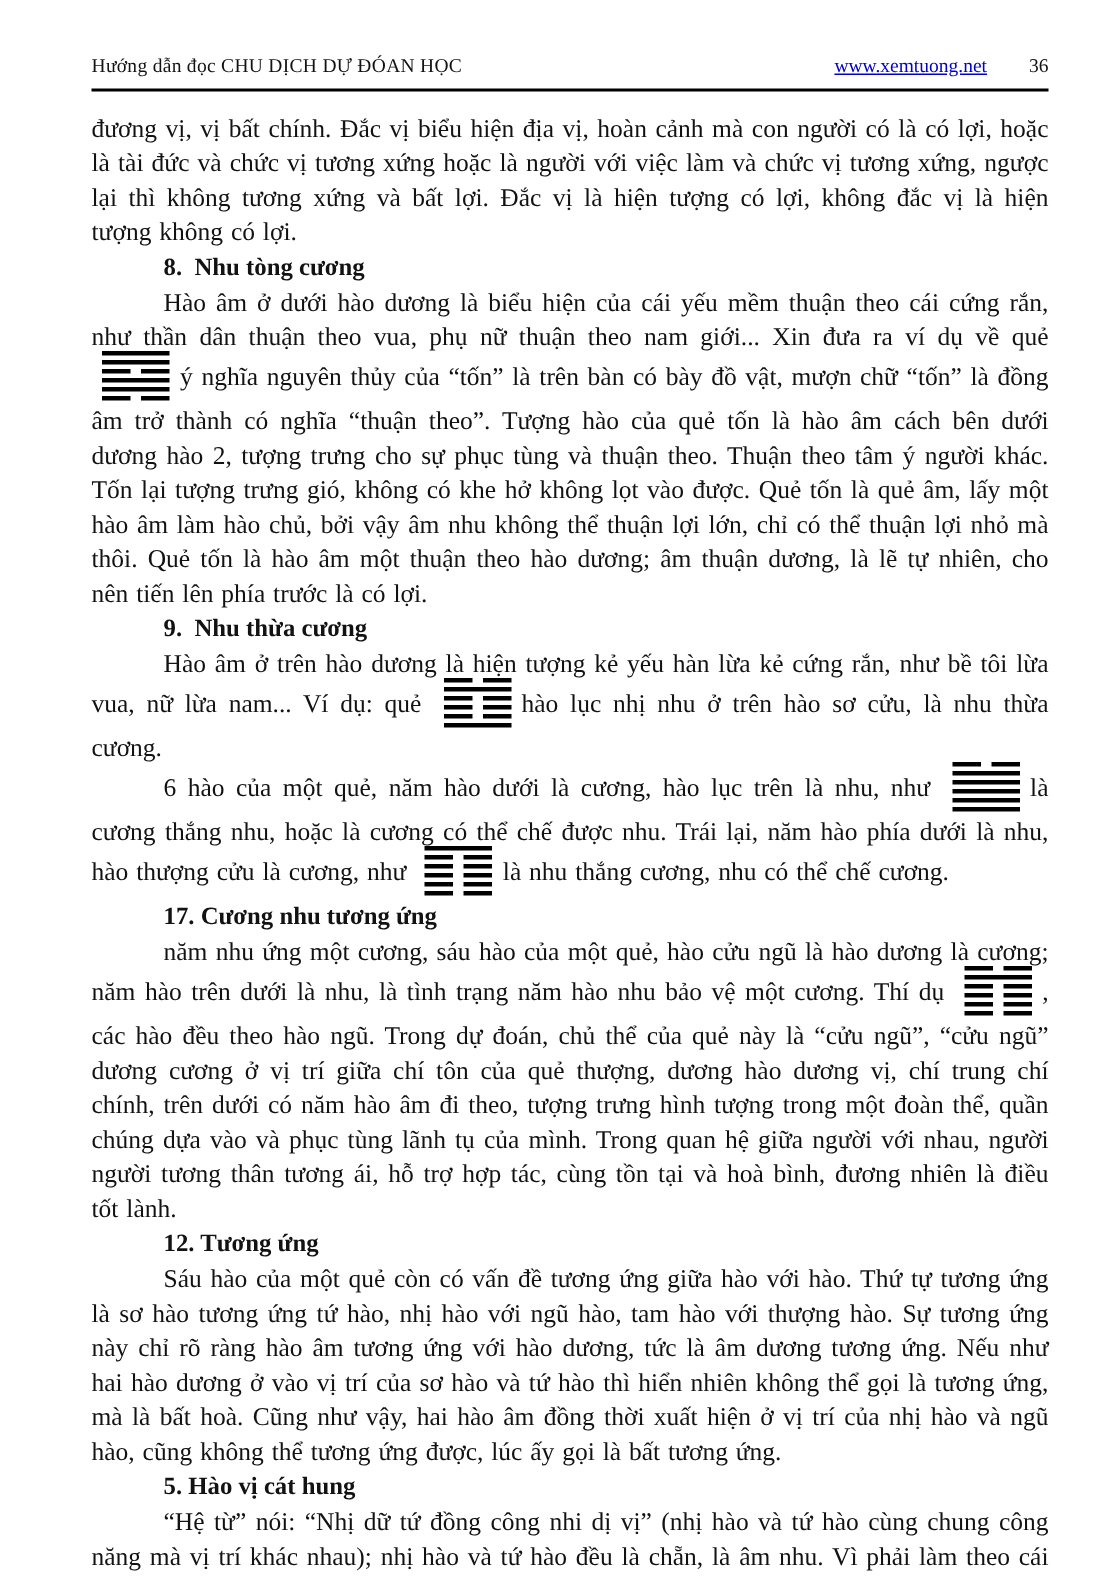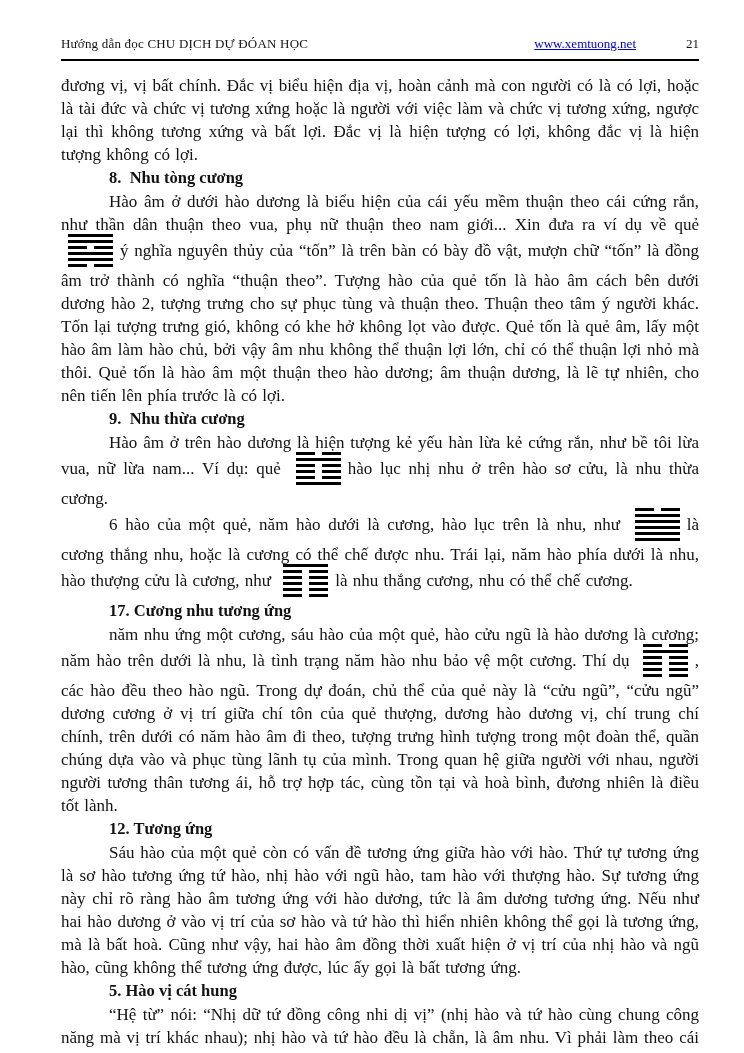--- a/index.html
+++ b/index.html
@@ -15,21 +15,21 @@
   }
   .header {
     display:flex;
     align-items:baseline;
     font-size:13px;
     white-space:nowrap;
   }
   .header-title { flex:1; letter-spacing:0.2px; }
   .header-link {
     text-decoration:underline;
-    margin-right:50px;
+    margin-right:28px;
     cursor:pointer;
   }
   .header-pagenum { }
   .rule {
     border:none;
     border-top:2px solid #000;
     margin:7px 0 13px 0;
   }
   .content { }
   .para {
@@ -63,21 +63,21 @@
   .hx-row.solid { background:#000; }
   .hx-row.broken span { display:block; width:19px; height:100%; background:#000; }
 </style>
 </head>
 <body>
 
 <div class="page">
   <div class="header">
     <span class="header-title">Hướng dẫn đọc CHU DỊCH DỰ ĐÓAN HỌC</span>
     <a class="header-link" style="color: rgb(0, 0, 204);">www.xemtuong.net</a>
-    <span class="header-pagenum">21</span>
+    <span class="header-pagenum">36</span>
   </div>
   <hr class="rule">
   <div class="content" id="doc-content">
       <p class="para noindent">đương vị, vị bất chính. Đắc vị biểu hiện địa vị, hoàn cảnh mà con người có là có lợi, hoặc là tài đức và chức vị tương xứng hoặc là người với việc làm và chức vị tương xứng, ngược lại thì không tương xứng và bất lợi. Đắc vị là hiện tượng có lợi, không đắc vị là hiện tượng không có lợi. </p>
       <p class="heading">8.&nbsp;&nbsp;Nhu tòng cương</p>
       <p class="para">Hào âm ở dưới hào dương là biểu hiện của cái yếu mềm thuận theo cái cứng rắn, như thần dân thuận theo vua, phụ nữ thuận theo nam giới... Xin đưa ra ví dụ về quẻ <span class="hexagram">
           <span class="hx-row solid"></span>
           <span class="hx-row solid"></span>
           <span class="hx-row broken">
             <span></span>

